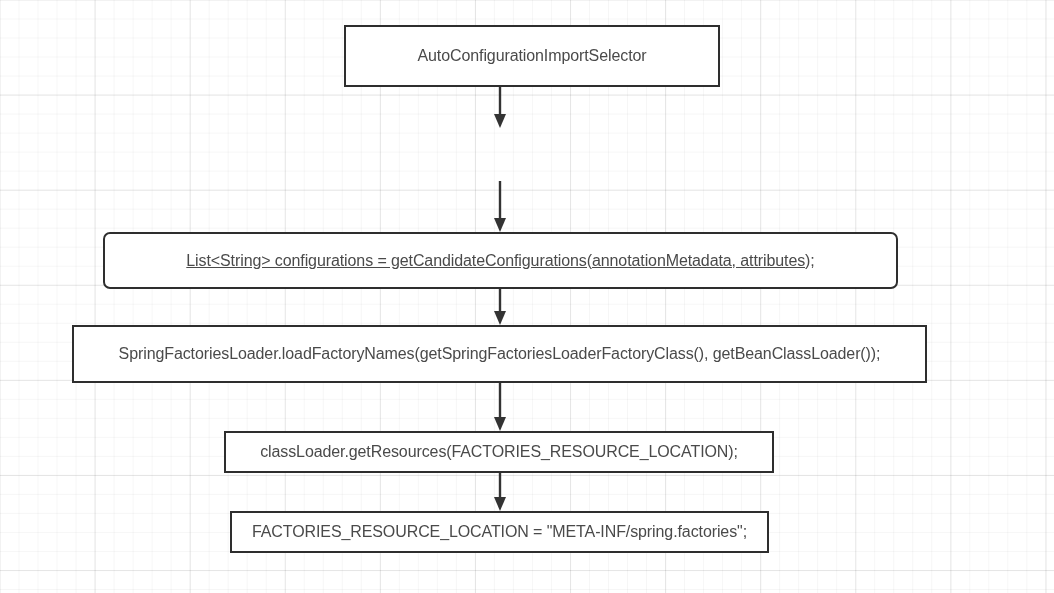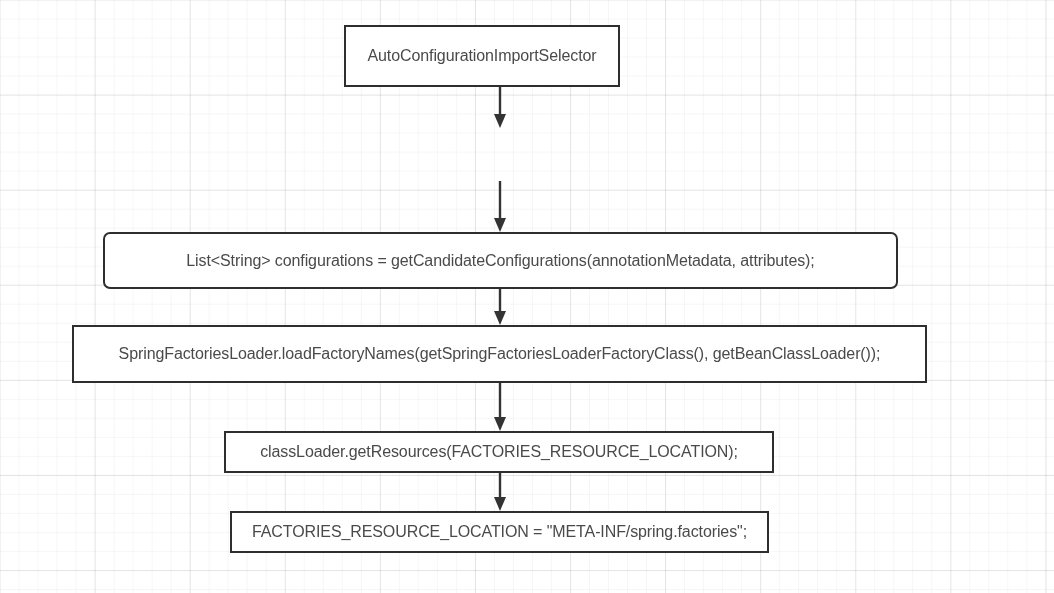--- a/index.html
+++ b/index.html
@@ -41,20 +41,21 @@
     line-height: 1.1;
     white-space: nowrap;
   }
   .node .node-label {
     display: block;
     padding: 0 14px;
     letter-spacing: -0.1px;
   }
   .node.rounded {
     border-radius: 7px;
+    text-decoration: underline;
   }
   .edge {
     position: absolute;
     overflow: visible;
   }
   .edge svg {
     display: block;
     overflow: visible;
   }
 </style>
@@ -86,21 +87,21 @@
         <line x1="6" y1="0" x2="6" y2="36" stroke="#333333" stroke-width="2.4"></line>
         <polygon points="0,34 12,34 6,48" fill="#333333"></polygon>
       </svg>
     </div>
     <div class="edge" style="left: 494px; top: 473px; width: 12px; height: 38px;">
       <svg width="12" height="38" viewBox="0 0 12 38">
         <line x1="6" y1="0" x2="6" y2="26" stroke="#333333" stroke-width="2.4"></line>
         <polygon points="0,24 12,24 6,38" fill="#333333"></polygon>
       </svg>
     </div>
-    <div class="node" style="left: 344px; top: 25px; width: 276px; height: 62px; border-color: rgb(46, 46, 46); background: rgb(255, 255, 255); color: rgb(74, 74, 74); font-size: 16px;">
+    <div class="node" style="left: 344px; top: 25px; width: 376px; height: 62px; border-color: rgb(46, 46, 46); background: rgb(255, 255, 255); color: rgb(74, 74, 74); font-size: 16px;">
       <span class="node-label">AutoConfigurationImportSelector</span>
     </div>
     <div class="node rounded" style="left: 103px; top: 232px; width: 795px; height: 57px; border-color: rgb(46, 46, 46); background: rgb(255, 255, 255); color: rgb(74, 74, 74); font-size: 16px;">
       <span class="node-label">List&lt;String&gt; configurations = getCandidateConfigurations(annotationMetadata, attributes);</span>
     </div>
     <div class="node" style="left: 72px; top: 325px; width: 855px; height: 58px; border-color: rgb(46, 46, 46); background: rgb(255, 255, 255); color: rgb(74, 74, 74); font-size: 16px; align-items: center;">
       <span class="node-label">SpringFactoriesLoader.loadFactoryNames(getSpringFactoriesLoaderFactoryClass(), getBeanClassLoader());</span>
     </div>
     <div class="node" style="left: 224px; top: 431px; width: 550px; height: 42px; border-color: rgb(46, 46, 46); background: rgb(255, 255, 255); color: rgb(74, 74, 74); font-size: 16px;">
       <span class="node-label">classLoader.getResources(FACTORIES_RESOURCE_LOCATION);</span>

